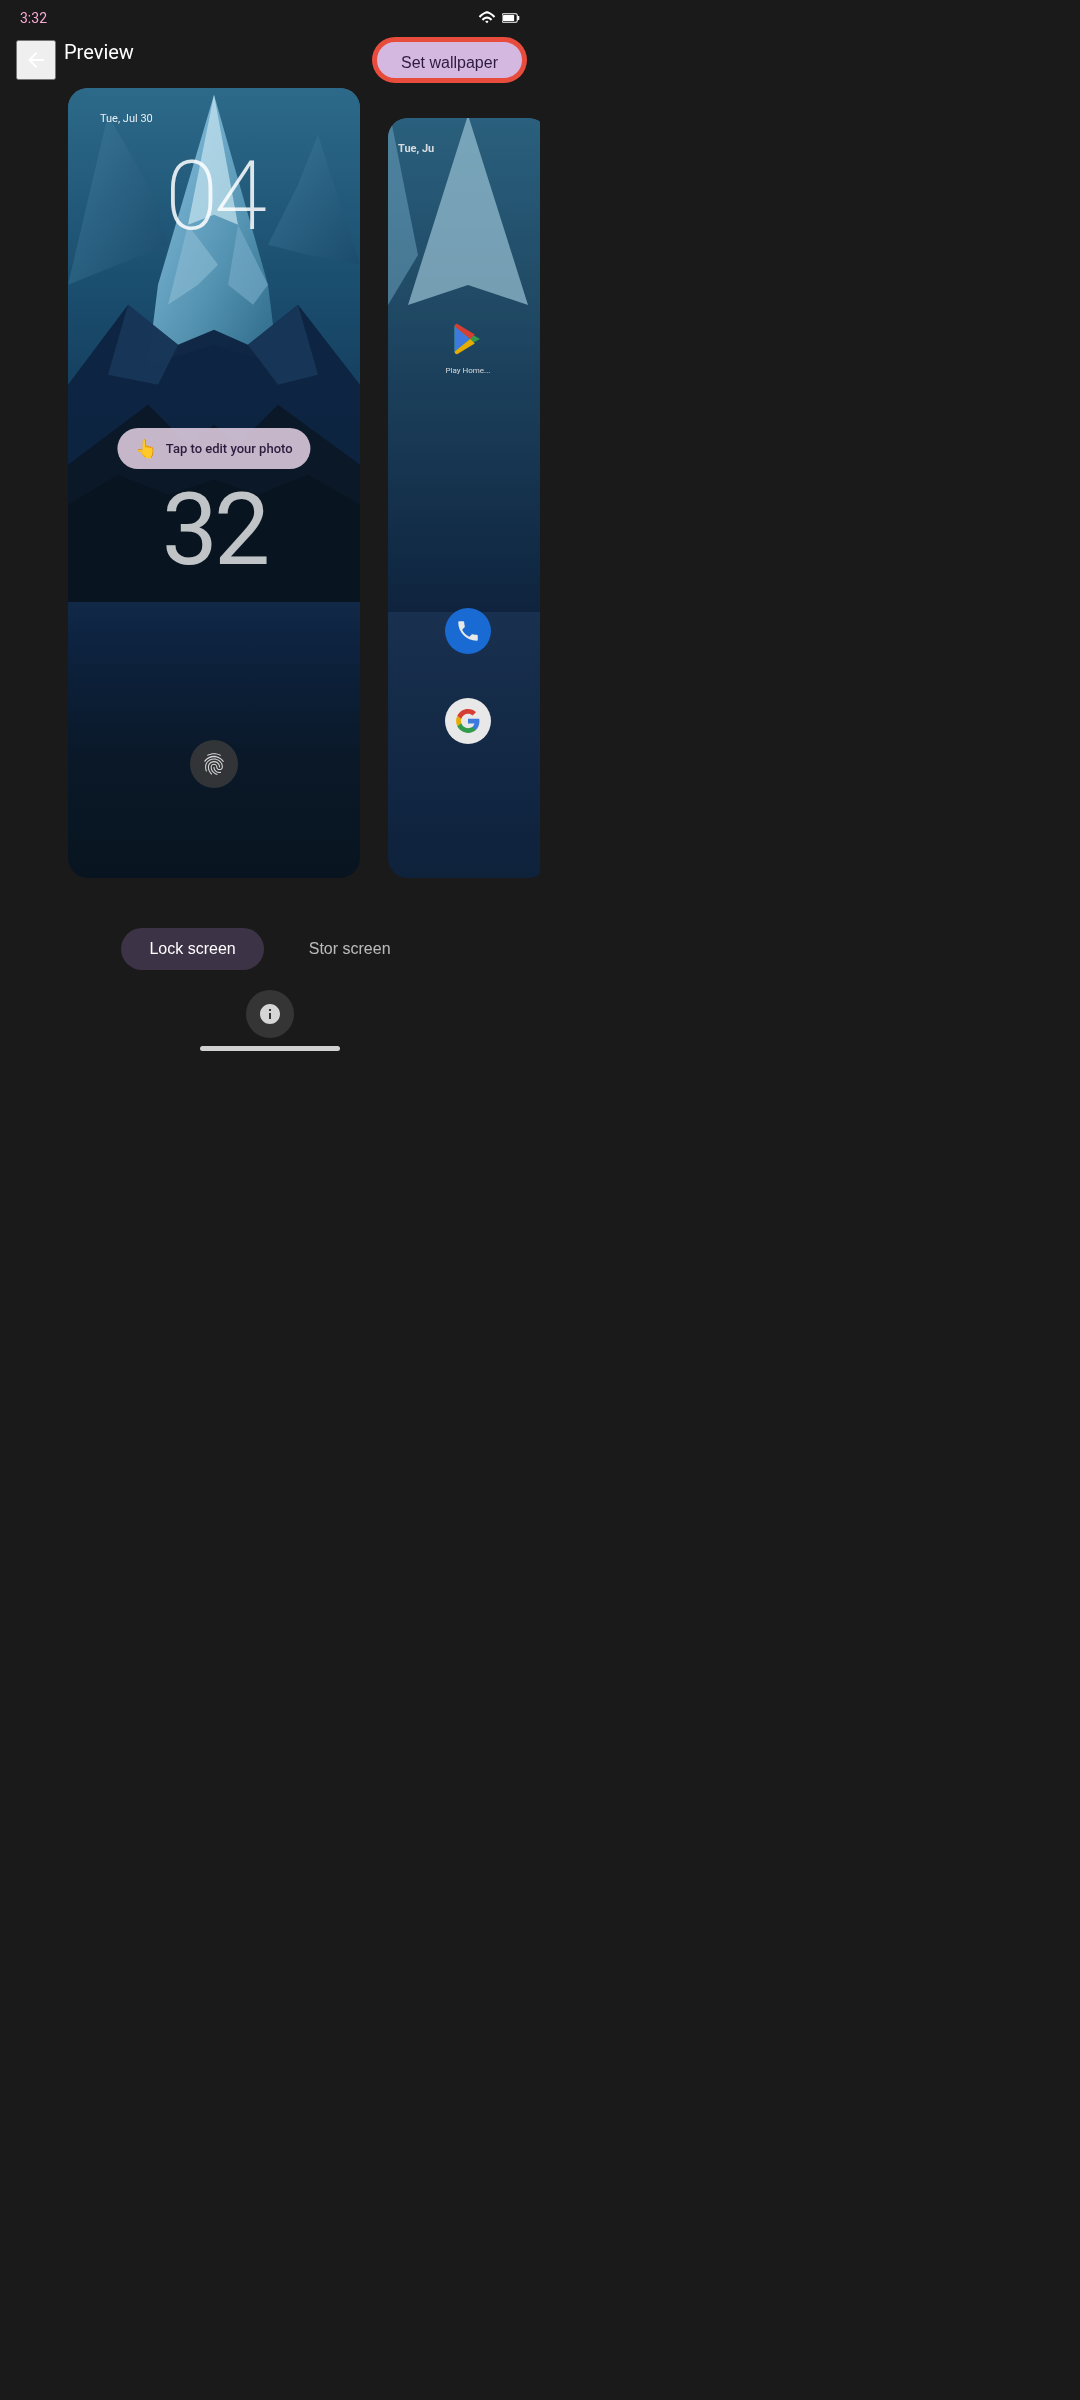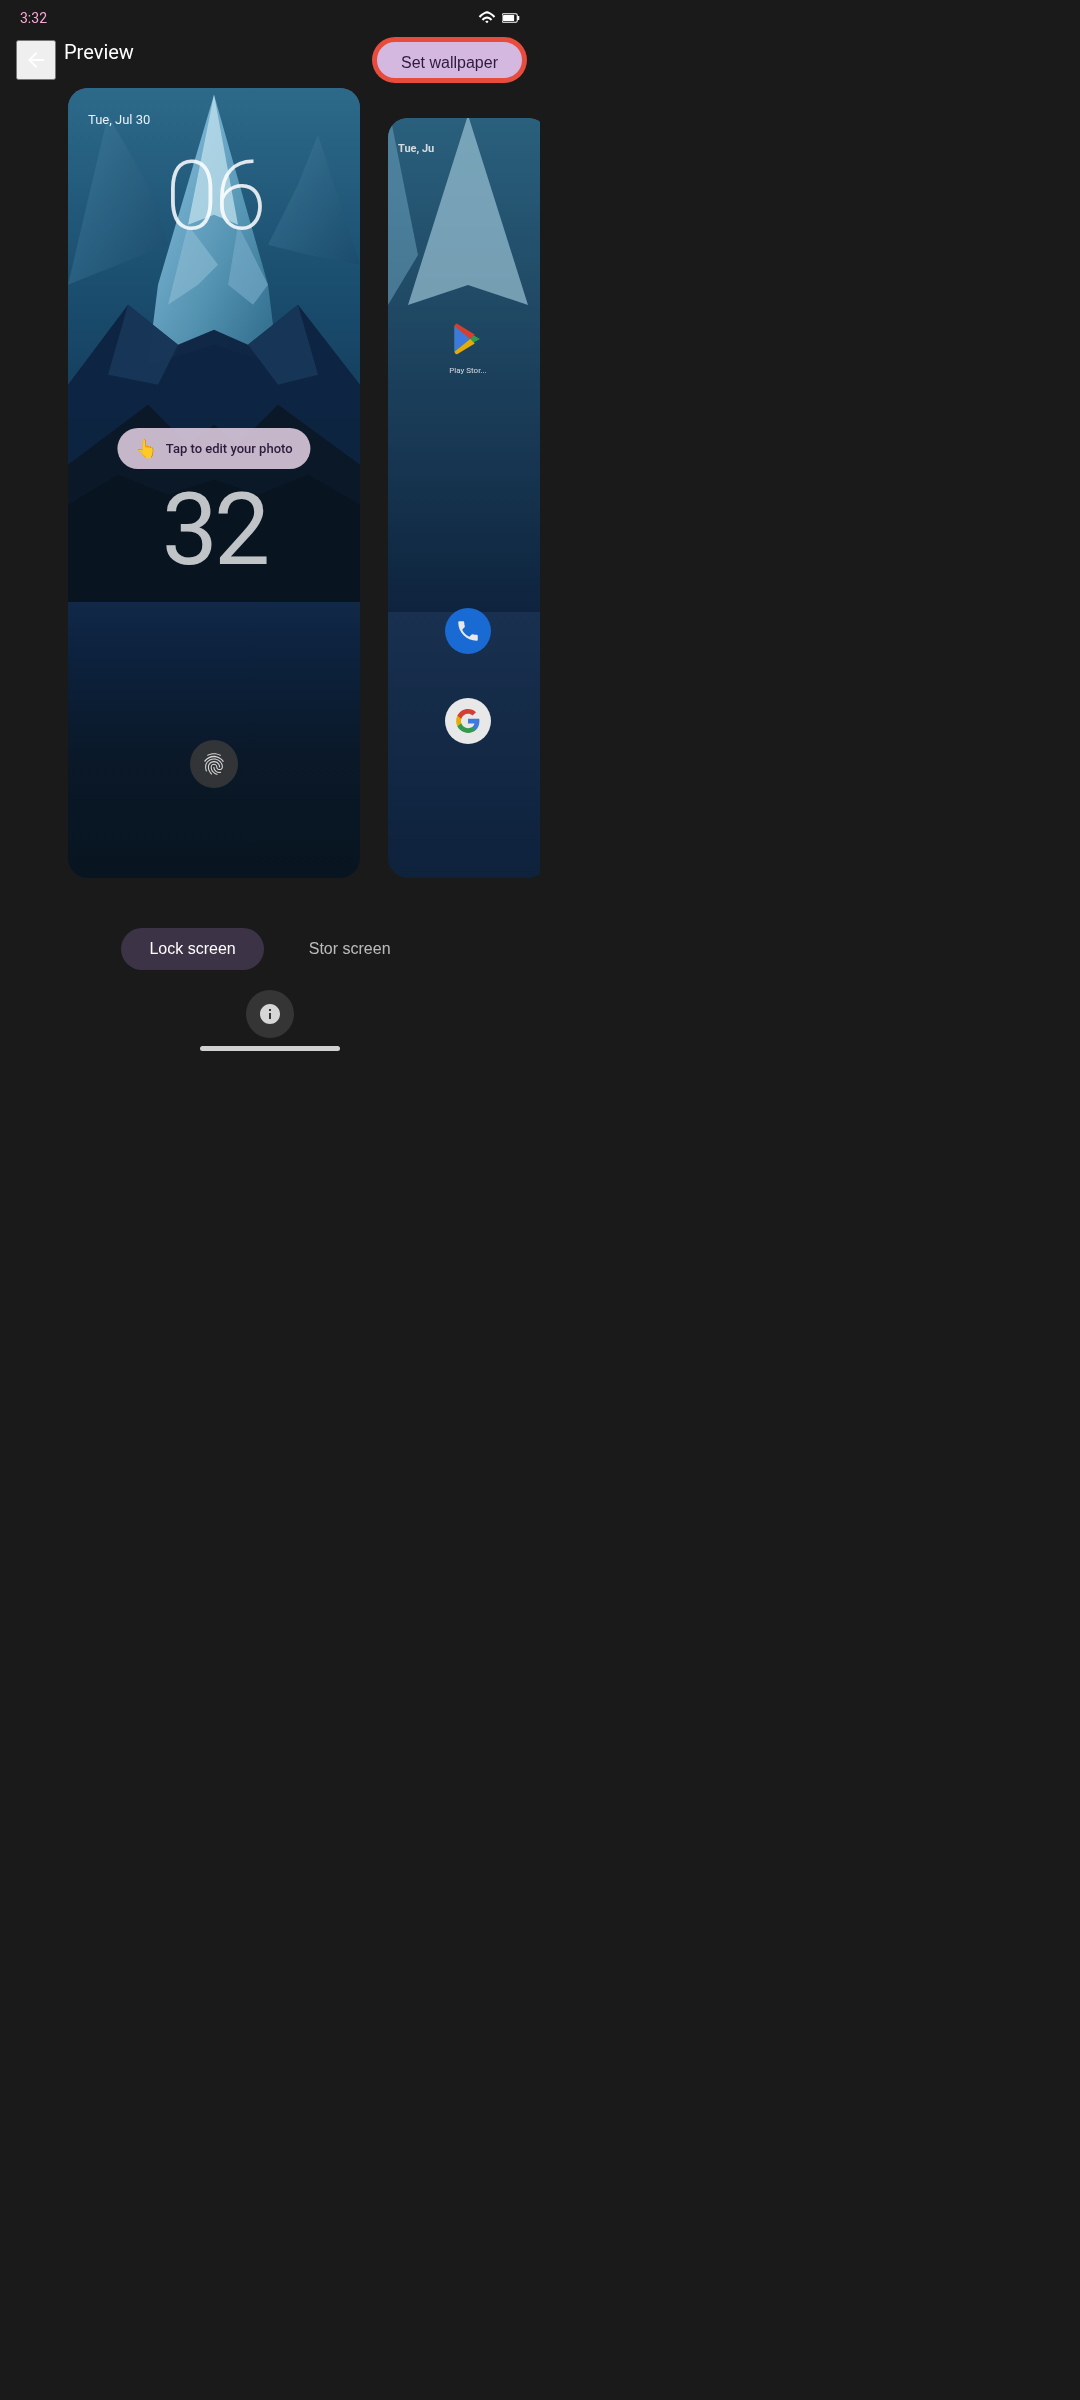--- a/index.html
+++ b/index.html
@@ -112,23 +112,23 @@
         #0d2340 70%,
         #0a1828 85%,
         #081520 100%
       );
       position: relative;
     }
 
     .lock-date {
       position: absolute;
       top: 24px;
-      left: 20px;
+      left: 32px;
       color: rgba(255,255,255,0.9);
-      font-size: 13px;
+      font-size: 11px;
       font-weight: 400;
       z-index: 5;
     }
 
     .lock-hour {
       position: absolute;
       top: 60px;
       left: 50%;
       transform: translateX(-50%);
       color: rgba(255,255,255,0.85);
@@ -417,21 +417,21 @@
         <polygon points="0,300 60,220 110,260 146,245 180,260 230,220 292,300 292,520 0,520" fill="#0d2340" opacity="0.95"></polygon>
         <polygon points="60,220 110,260 90,300 40,290" fill="#1a3a5c" opacity="0.8"></polygon>
         <polygon points="180,260 230,220 250,290 210,300" fill="#1a3a5c" opacity="0.8"></polygon>
 
         <polygon points="0,380 80,320 120,360 146,340 170,360 210,320 292,380 292,520 0,520" fill="#0a1828"></polygon>
         <polygon points="0,420 50,390 100,410 146,395 190,410 240,390 292,420 292,520 0,520" fill="#081520"></polygon>
       </svg>
 
       <span class="lock-date">Tue, Jul 30</span>
 
-      <div class="lock-hour">06</div>
+      <div class="lock-hour">04</div>
 
       <div class="tap-edit-bubble">
         <span class="tap-icon">👆</span>
         <span>Tap to edit your photo</span>
       </div>
 
       <div class="lock-minute">32</div>
 
       <div class="fingerprint-icon">
         <svg width="26" height="26" viewBox="0 0 24 24" fill="rgba(255,255,255,0.8)">
@@ -458,21 +458,21 @@
       <span class="home-date">Tue, Ju</span>
 
       <div class="home-app-icon play-store-icon" style="z-index:5;">
         <svg width="36" height="36" viewBox="0 0 24 24">
           <path d="M3 20.5v-17c0-.83 1-.83 1.5-.5L20 12l-15.5 8.5c-.5.33-1.5.33-1.5-.5z" fill="#34A853"></path>
           <path d="M3 3.5L13.5 12 3 20.5V3.5z" fill="#4285F4"></path>
           <path d="M3 3.5L13.5 12l3-3L5 2c-.5-.3-1.5-.3-2 1.5z" fill="#EA4335"></path>
           <path d="M3 20.5L13.5 12l3 3L5 22c-.5.3-1.5.3-2-1.5z" fill="#FBBC05"></path>
         </svg>
       </div>
-      <span class="app-label play-store-label" style="z-index:5;position:absolute;top:248px;left:50%;transform:translateX(-50%);color:rgba(255,255,255,0.9);font-size:8px;text-align:center;width:80px;">Play Stor...</span>
+      <span class="app-label play-store-label" style="z-index:5;position:absolute;top:248px;left:50%;transform:translateX(-50%);color:rgba(255,255,255,0.9);font-size:8px;text-align:center;width:80px;">Play Home...</span>
 
       <div class="home-app-icon phone-icon" style="z-index:5;">
         <svg width="26" height="26" viewBox="0 0 24 24" fill="white">
           <path d="M6.62 10.79c1.44 2.83 3.76 5.14 6.59 6.59l2.2-2.2c.27-.27.67-.36 1.02-.24 1.12.37 2.33.57 3.57.57.55 0 1 .45 1 1V20c0 .55-.45 1-1 1-9.39 0-17-7.61-17-17 0-.55.45-1 1-1h3.5c.55 0 1 .45 1 1 0 1.25.2 2.45.57 3.57.11.35.03.74-.25 1.02l-2.2 2.2z"></path>
         </svg>
       </div>
 
       <div class="home-app-icon google-icon" style="z-index:5;">
         <svg width="26" height="26" viewBox="0 0 24 24">
           <path d="M22.56 12.25c0-.78-.07-1.53-.2-2.25H12v4.26h5.92c-.26 1.37-1.04 2.53-2.21 3.31v2.77h3.57c2.08-1.92 3.28-4.74 3.28-8.09z" fill="#4285F4"></path>

